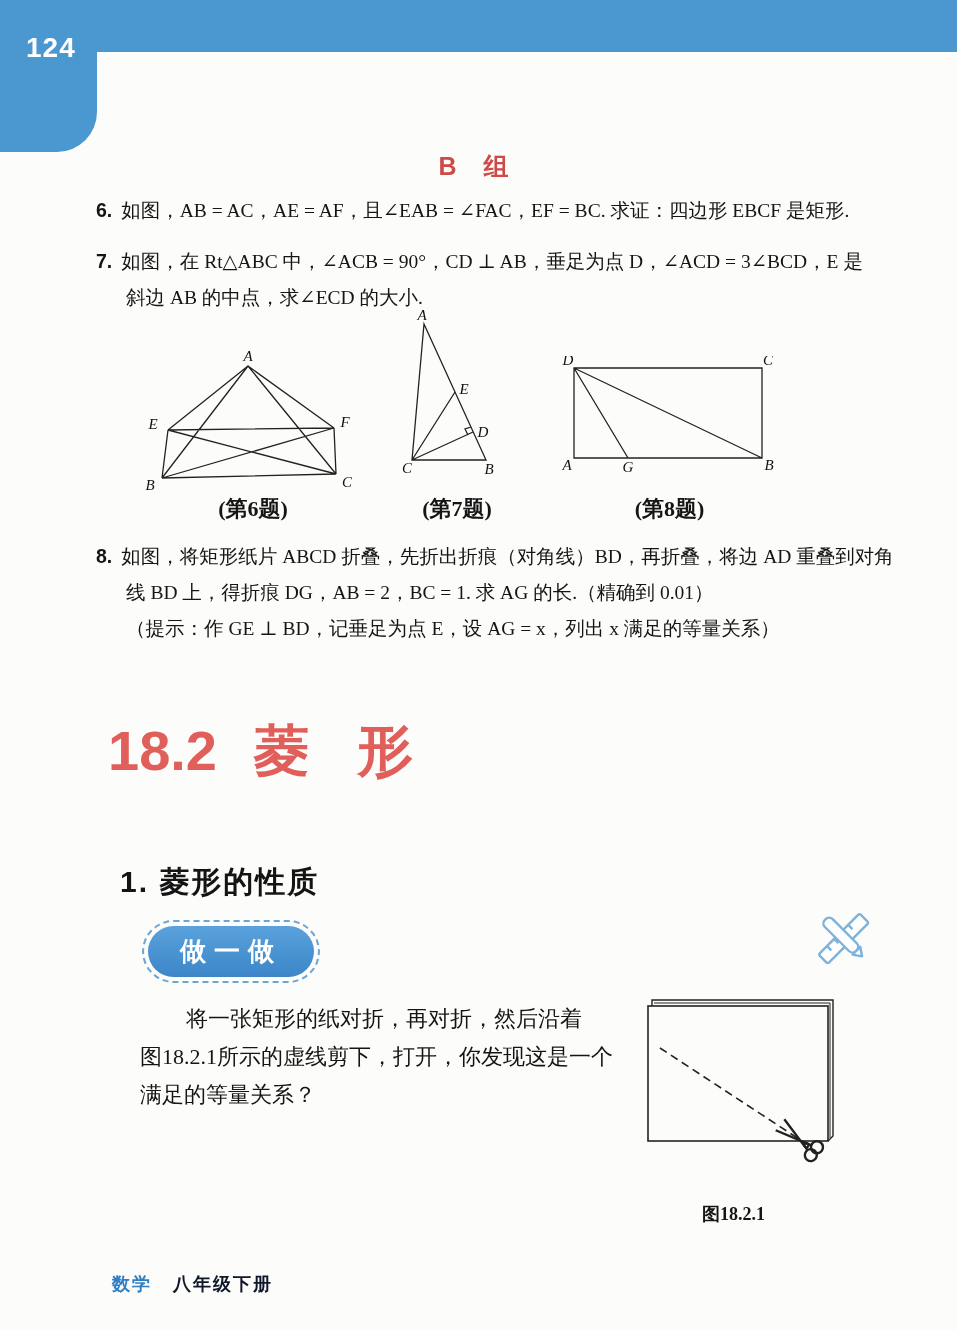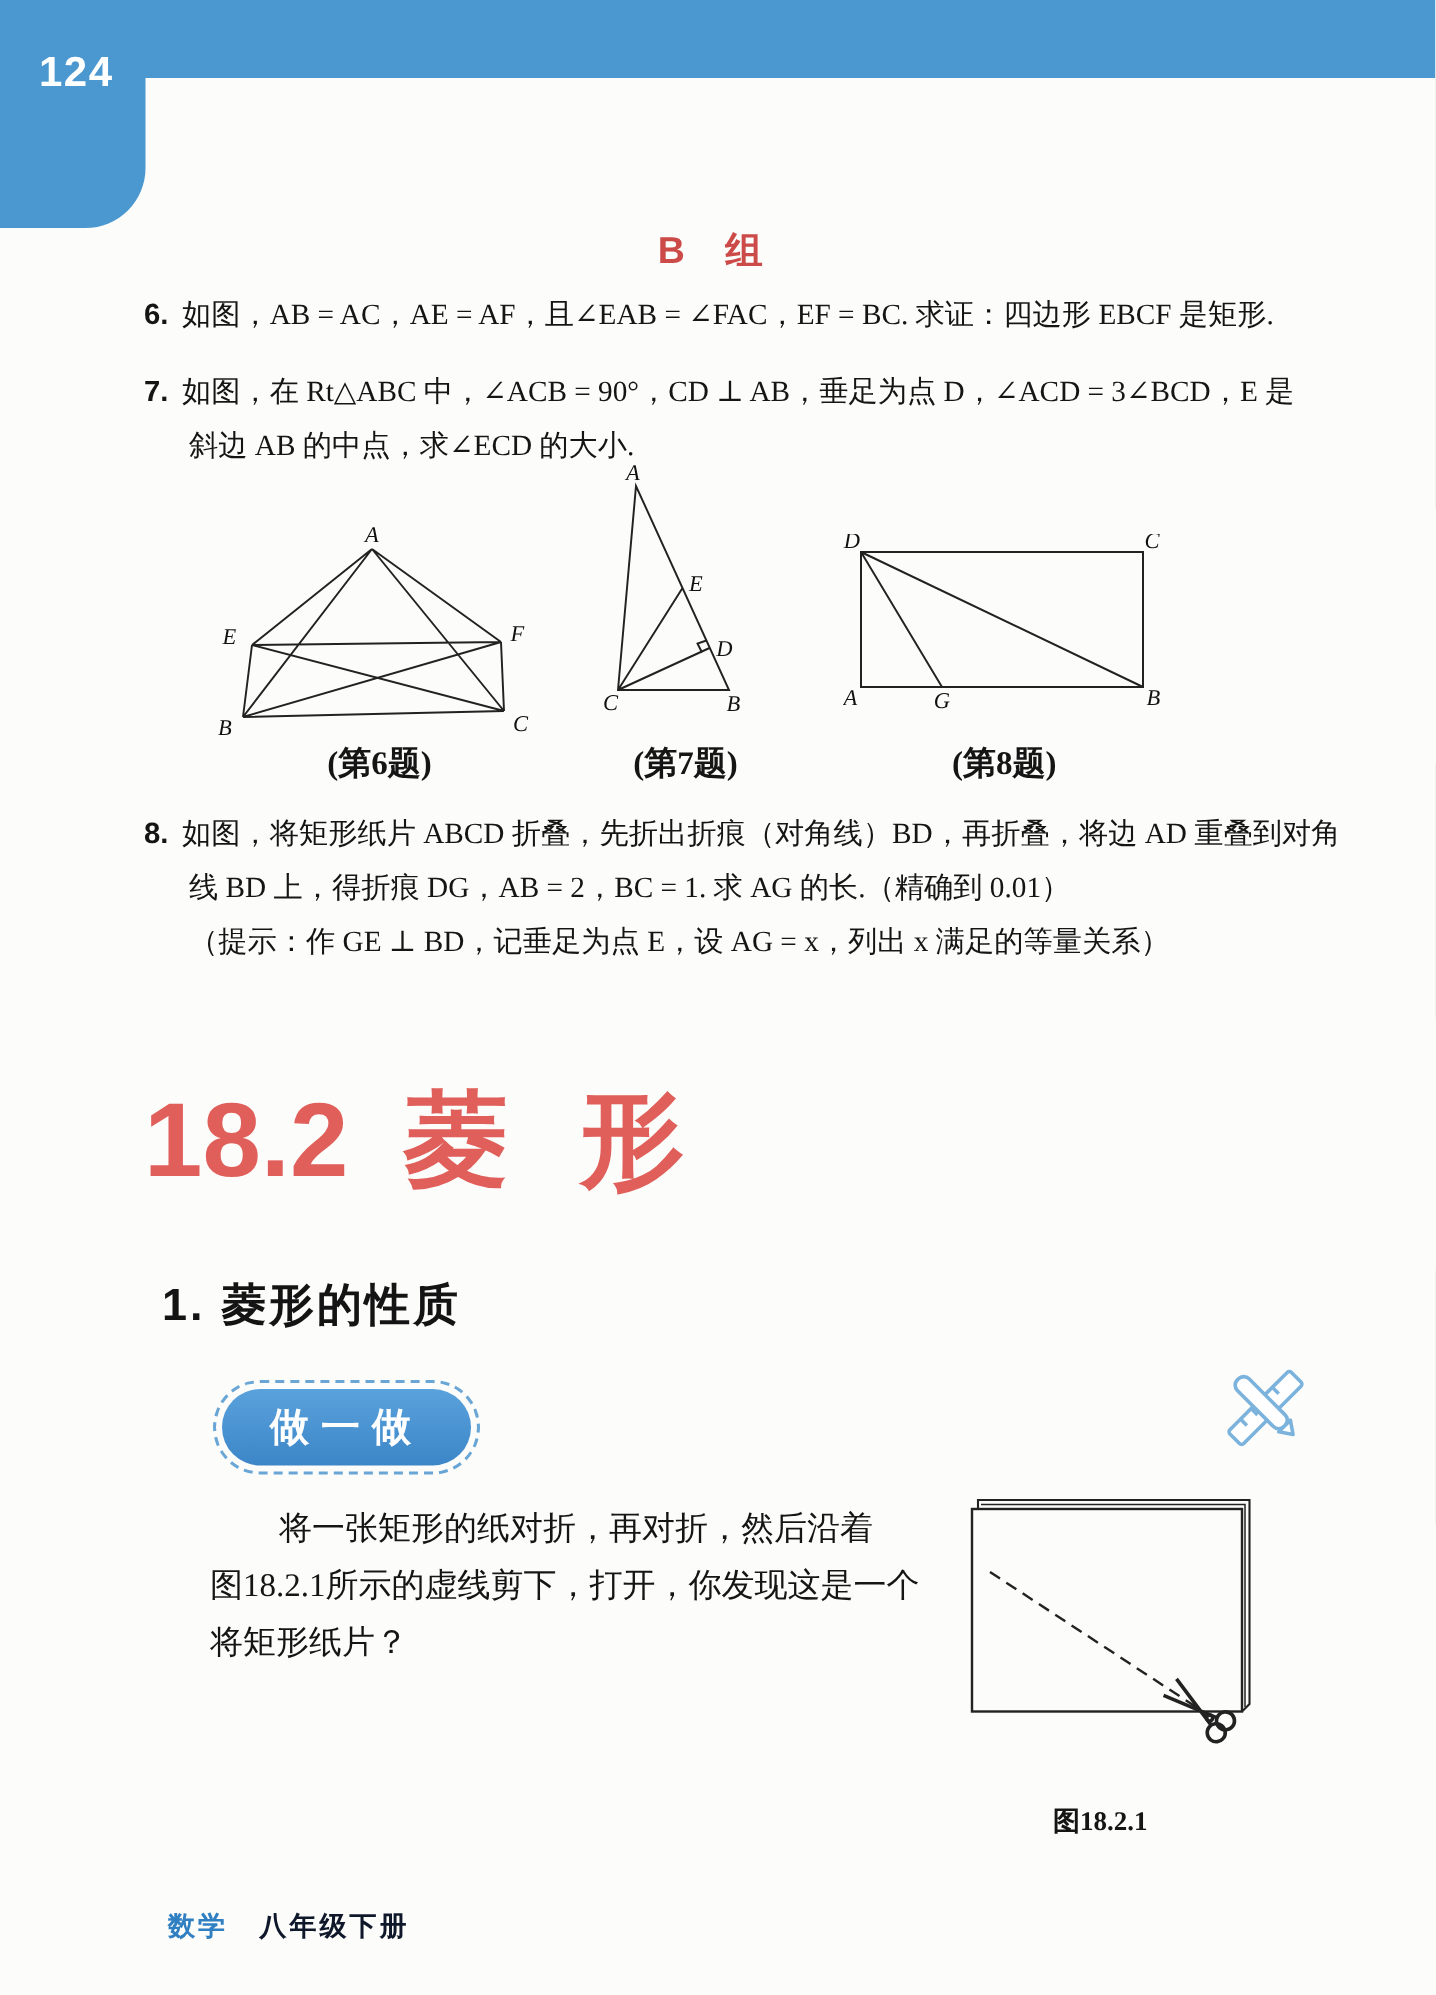--- a/index.html
+++ b/index.html
@@ -34,25 +34,25 @@
   .fig8{left:562px;top:356px;}
   .figcap{position:absolute;top:494px;font-size:22px;font-weight:bold;text-align:center;}
   .cap6{left:138px;width:230px;}
   .cap7{left:397px;width:120px;}
   .cap8{left:562px;width:215px;}
   .fig-svg path,.fig-svg line,.fig-svg polyline{stroke:#222;stroke-width:1.3;fill:none;}
   .fig-svg text{font-family:"Liberation Serif","DejaVu Serif",serif;font-style:italic;
                 font-size:15px;fill:#111;text-anchor:middle;}
 
   
-  .section-heading{position:absolute;top:714px;left:96px;color:#e05f5a;
-                   font-family:"Liberation Sans","DejaVu Sans",sans-serif;font-weight:bold;font-size:70px;}
+  .section-heading{position:absolute;top:714px;left:108px;color:#e05f5a;
+                   font-family:"Liberation Sans","DejaVu Sans",sans-serif;font-weight:bold;font-size:56px;}
   .section-heading .sec-name{margin-left:36px;letter-spacing:48px;}
 
-  .subsection{position:absolute;top:850px;left:108px;margin:0;color:#141414;
+  .subsection{position:absolute;top:850px;left:108px;margin:12px;color:#141414;
               font-family:"Liberation Sans","DejaVu Sans",sans-serif;font-weight:bold;
               font-size:30px;letter-spacing:2px;}
 
   
   .badge-outer{position:absolute;top:920px;left:142px;border:2px dashed #69a6d6;
                border-radius:34px;padding:4px;}
   .badge-inner{background:linear-gradient(#5aa2dc,#3c86c8);color:#fff;border-radius:26px;
                padding:8px 32px;font-family:"Liberation Sans","DejaVu Sans",sans-serif;
                font-weight:bold;font-size:26px;letter-spacing:8px;}
 
@@ -155,21 +155,21 @@
       <g transform="rotate(45 29 27)">
         <rect x="2" y="21" width="44" height="11" rx="5"></rect>
         <path d="M46,21 L54,26.5 L46,32 Z"></path>
       </g>
     </g>
   </svg>
 
   <div class="activity-text">
     <div class="indent">将一张矩形的纸对折，再对折，然后沿着</div>
     <div>图18.2.1所示的虚线剪下，打开，你发现这是一个</div>
-    <div>将矩形纸片？</div>
+    <div>满足的等量关系？</div>
   </div>
 
   <svg class="paper-fig" width="200" height="210" viewBox="0 0 200 210">
     <path d="M10,10 L10,4 L191,4 L191,140 L186,145" stroke-width="1.4"></path>
     <path d="M12,7 L188,7 L188,142" stroke-width="1"></path>
     <rect x="6" y="10" width="180" height="135" fill="#fcfcfa" stroke-width="1.6"></rect>
     <line x1="18" y1="52" x2="160" y2="145" stroke-width="1.6" stroke-dasharray="8,5"></line>
     <g transform="translate(162,150) rotate(-52)" stroke-width="2.4">
       <path d="M-5,-32 L5,5 M9,-32 L-1,5"></path>
       <circle cx="-3" cy="11" r="6"></circle>

